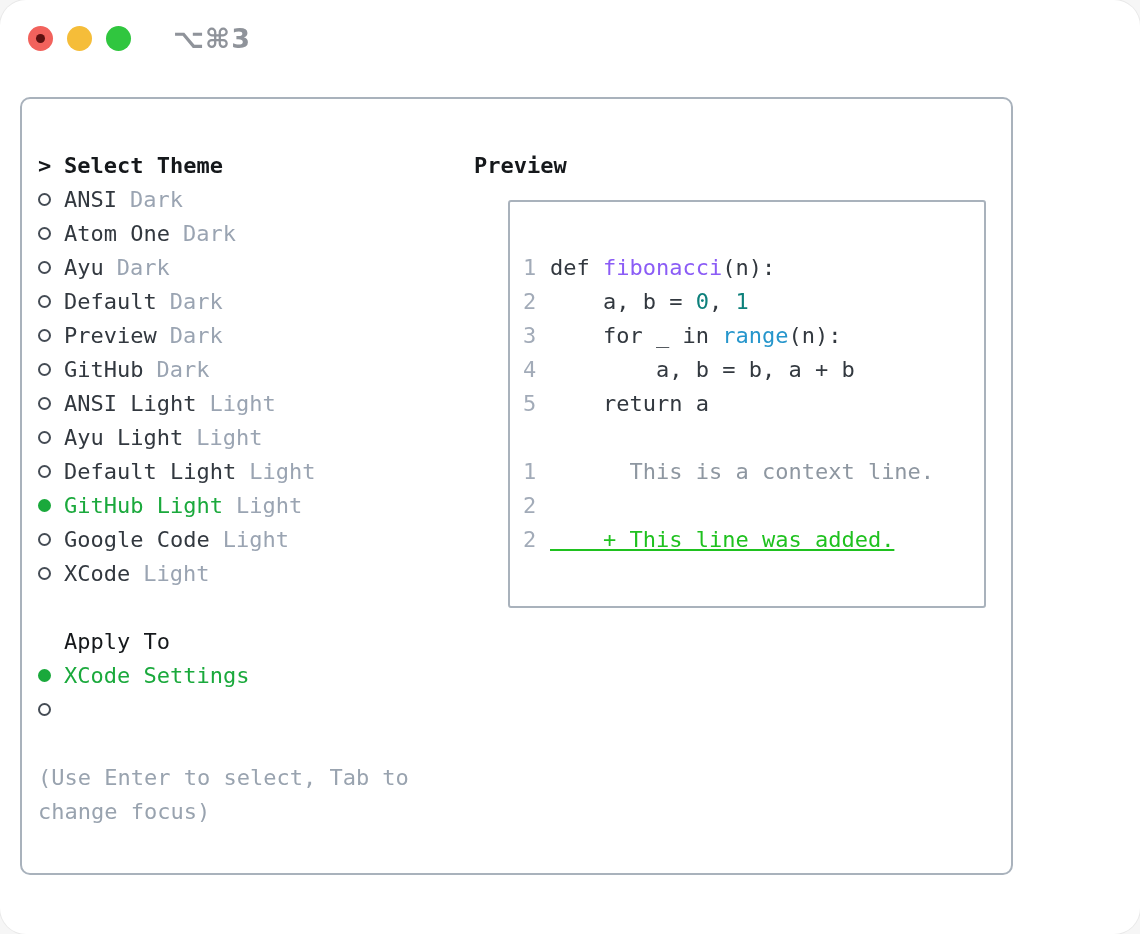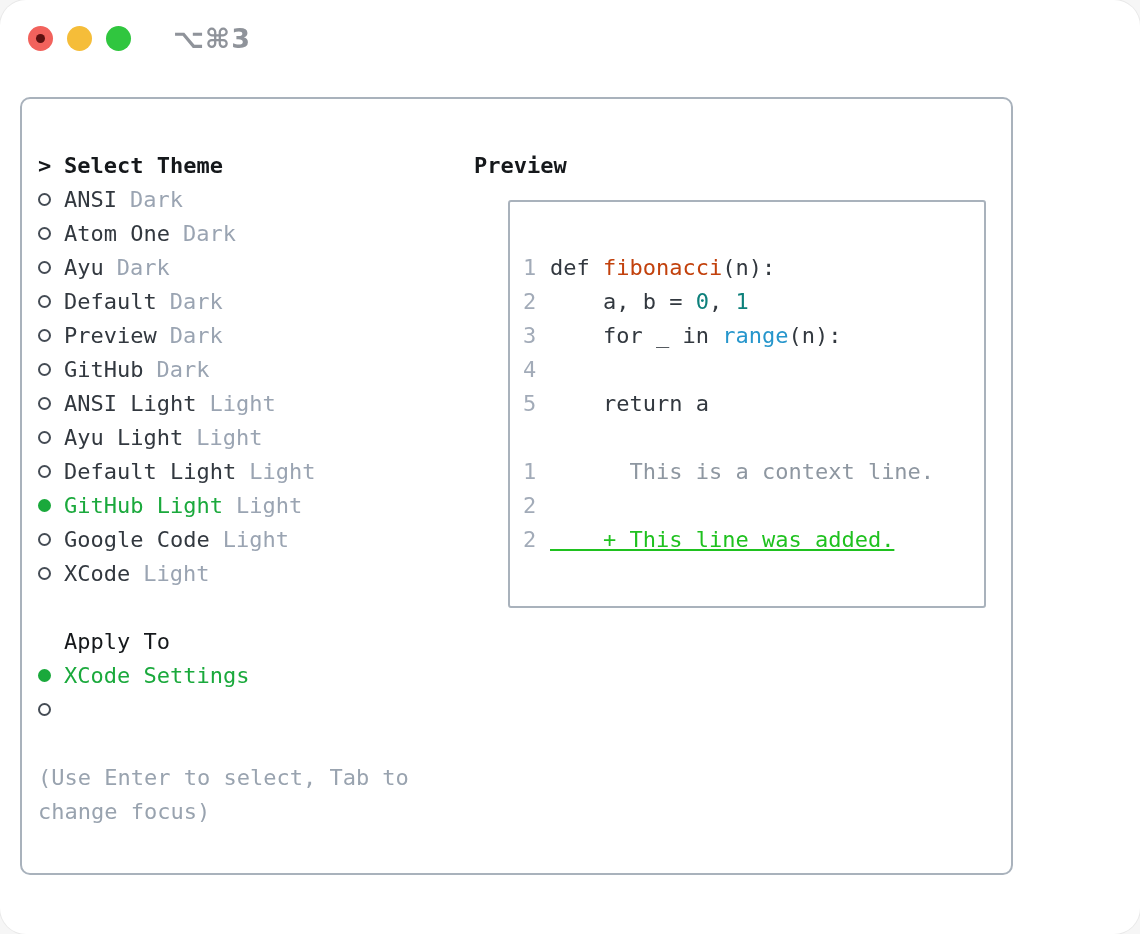--- a/index.html
+++ b/index.html
@@ -46,21 +46,21 @@
   .preview-header { font-weight:700; color:#15181b; }
   .preview-box {
     position:absolute; left:486px; top:101px; width:478px; height:408px;
     border:2px solid #a9b2bc; border-radius:3px; background:#ffffff;
     padding:48px 0 0 13px; overflow:hidden;
   }
   .code-line { display:flex; align-items:center; height:34px; font-size:22px; white-space:pre; }
   .ln { display:inline-block; width:14px; margin-right:13px; color:#a2abb8; }
   .seg { white-space:pre; }
   .seg-code     { color:#32383f; }
-  .seg-function { color:#c2410c; }
+  .seg-function { color:#8b5cf6; }
   .seg-number   { color:#0d807b; }
   .seg-builtin  { color:#2696cc; }
   .seg-context  { color:#8e97a1; }
   .seg-deleted  { color:#c3392b; }
   .seg-added    { color:#1fc11f;text-decoration:underline; }
 </style>
 </head>
 <body>
 
 <div class="screen">
@@ -168,21 +168,21 @@
     </div>
 
     <div class="right-col">
       <div class="row preview-header">Preview</div>
     </div>
 
     <div class="preview-box">
         <div class="code-line"><span class="ln">1</span><span class="seg seg-code">def </span><span class="seg seg-function">fibonacci</span><span class="seg seg-code">(n):</span></div>
         <div class="code-line"><span class="ln">2</span><span class="seg seg-code">    a, b = </span><span class="seg seg-number">0</span><span class="seg seg-code">, </span><span class="seg seg-number">1</span></div>
         <div class="code-line"><span class="ln">3</span><span class="seg seg-code">    for _ in </span><span class="seg seg-builtin">range</span><span class="seg seg-code">(n):</span></div>
-        <div class="code-line"><span class="ln">4</span></div>
+        <div class="code-line"><span class="ln">4</span><span class="seg seg-code">        a, b = b, a + b</span></div>
         <div class="code-line"><span class="ln">5</span><span class="seg seg-code">    return a</span></div>
         <div class="code-line"><span class="ln"></span></div>
         <div class="code-line"><span class="ln">1</span><span class="seg seg-context">      This is a context line.</span></div>
         <div class="code-line"><span class="ln">2</span></div>
         <div class="code-line"><span class="ln">2</span><span class="seg seg-added">    + This line was added.</span></div>
       </div>
 
   </div>
 </div>
 

